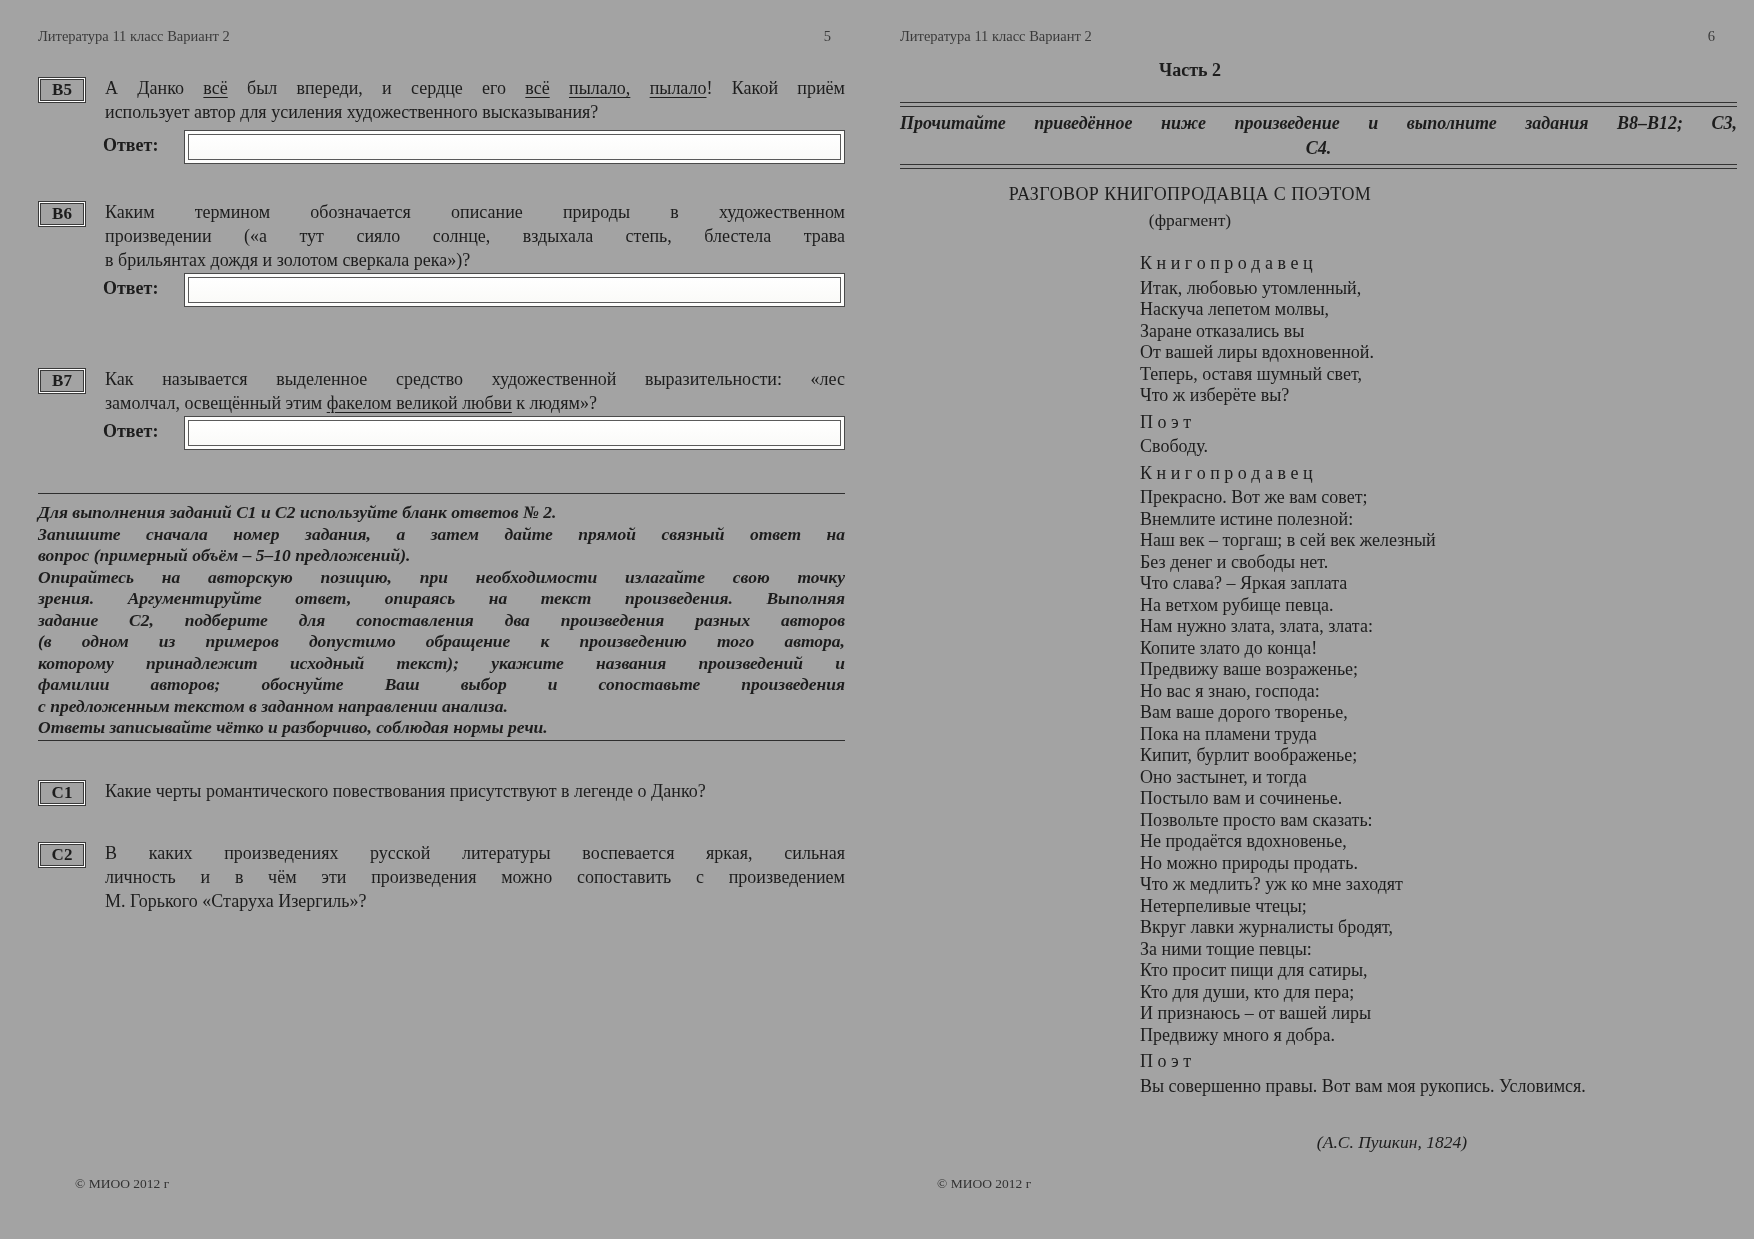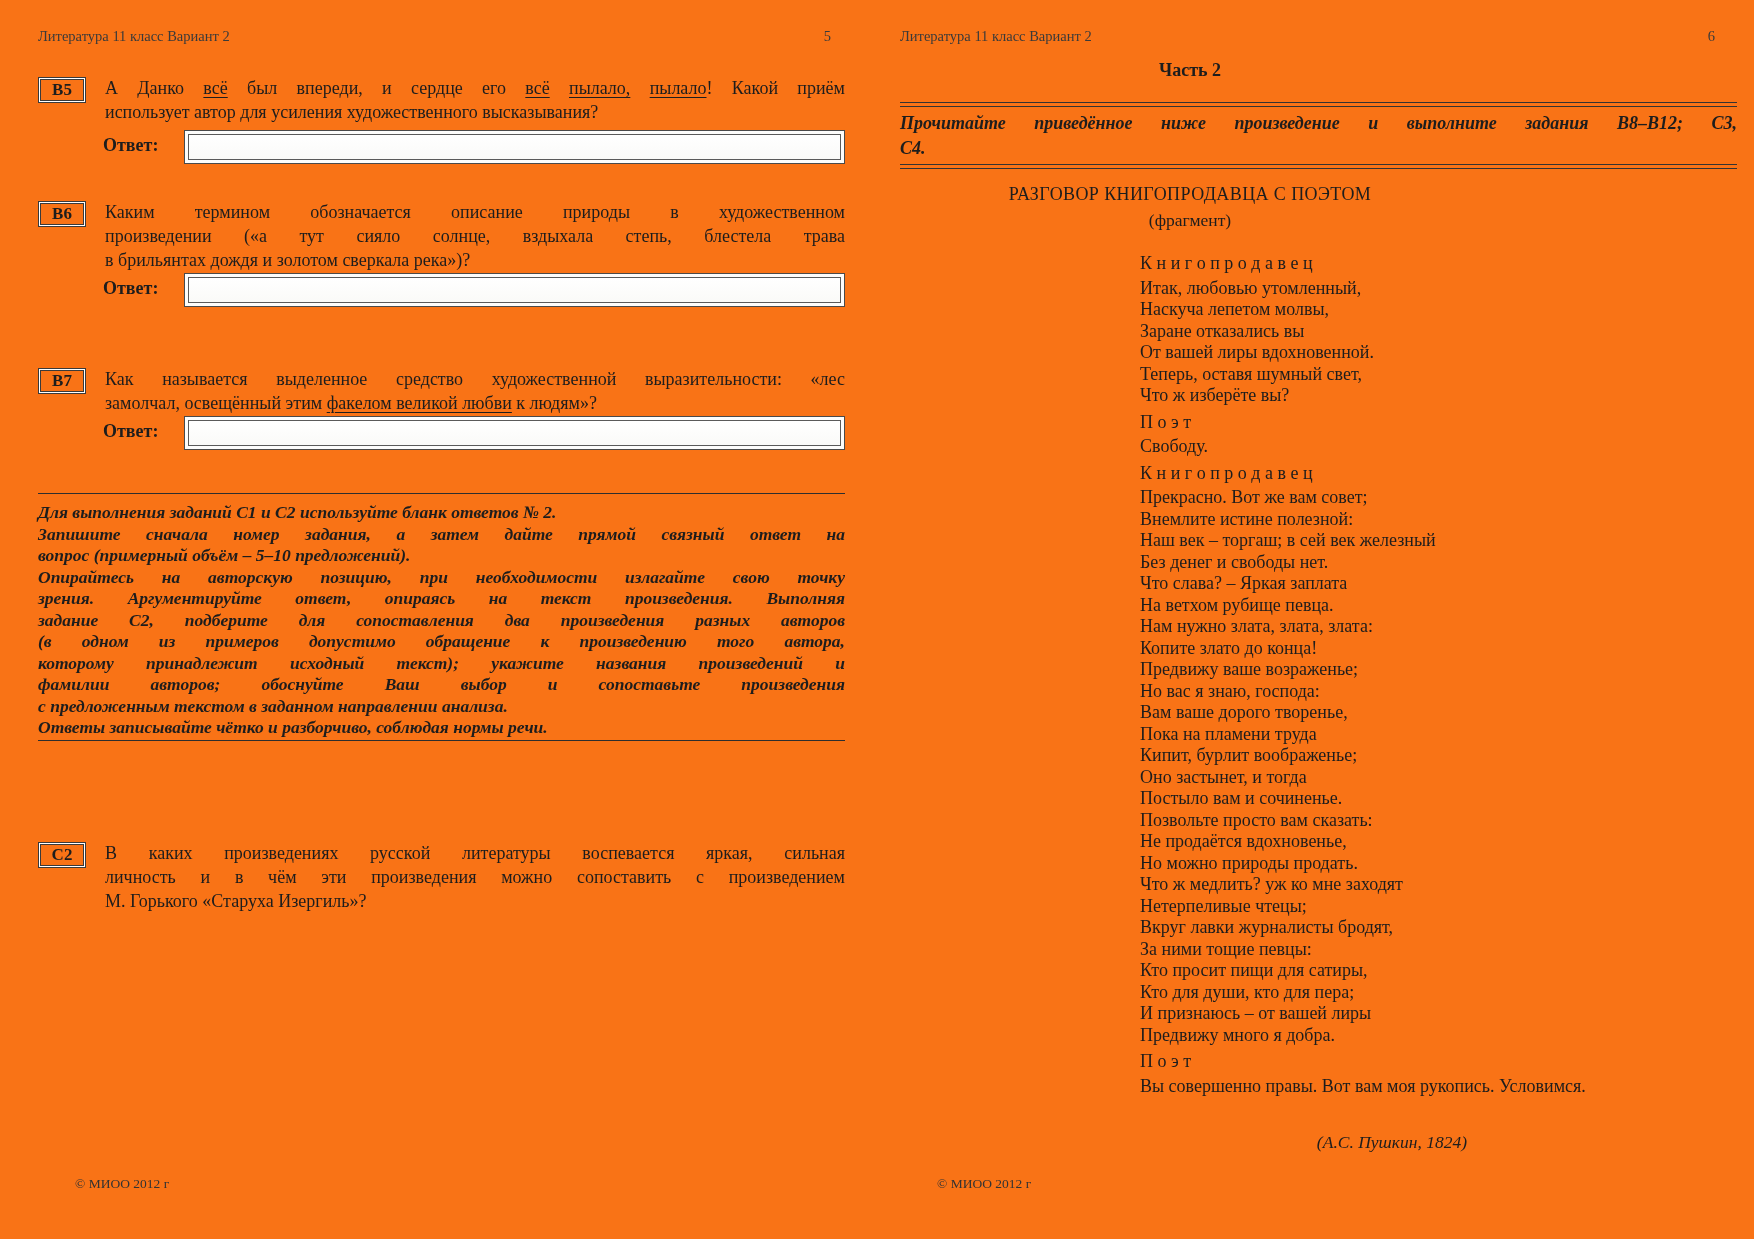--- a/index.html
+++ b/index.html
@@ -1,19 +1,19 @@
 <!DOCTYPE html>
 <html><head>
 <meta charset="utf-8">
 <style>
   html,body{margin:0;padding:0;background:#ffffff;}
   .canvas{
     position:relative;
     width:1754px;height:1239px;
-    background:#f97316;
+    background:#a3a3a3;
     font-family:"Liberation Serif","DejaVu Serif",serif;
     color:#1d1d1d;
     overflow:hidden;
   }
   .page{position:absolute;top:0;height:100%;}
   .page-left{left:38px;width:807px;}
   .page-right{left:900px;width:837px;}
   .block{position:absolute;left:0;right:0;}
 
   .hdr{display:flex;justify-content:space-between;font-size:14.5px;color:#3a3a3a;}
@@ -44,21 +44,21 @@
 
   
   .ins-par{font-weight:bold;font-style:italic;font-size:17.5px;line-height:21.5px;}
   .ins-par .line{text-align:left;}
   .ins-par .line:not(:last-child){text-align-last:justify;}
 
   
   .center-col{width:580px;text-align:center;}
   .part-title{font-weight:bold;font-size:18px;}
   .instr-right{font-weight:bold;font-style:italic;font-size:18px;line-height:25px;}
-  .instr-right .line{text-align:left;}
+  .instr-right .line{text-align:center;}
   .instr-right .line:not(:last-child){text-align-last:justify;}
   .poem-title{font-size:18px;letter-spacing:0.4px;}
   .poem-subtitle{font-size:17.5px;}
   .poem{left:218px;right:auto;width:600px;font-size:18px;margin-left:22px;}
   .poem .poem-ln{line-height:21.5px;}
   .poem .speaker{margin:5px 0 3px 0;}
   .attribution{width:567px;text-align:right;font-style:italic;font-size:17.5px;}
   .footer{position:absolute;font-size:13.5px;color:#333;}
 </style>
 </head>
@@ -141,20 +141,28 @@
           <div class="line">фамилии авторов; обоснуйте Ваш выбор и сопоставьте произведения</div>
           <div class="line">с предложенным текстом в заданном направлении анализа.</div>
         </div>
       <div class="ins-par">
           <div class="line">Ответы записывайте чётко и разборчиво, соблюдая нормы речи.</div>
         </div>
     </div>
 
     <div class="block hrule" style="top:740px"></div>
 
+    <div class="block qrow" style="top:779px">
+      <div class="qbox">
+        <span>С1</span>
+      </div>
+      <div class="qtext">
+          <div class="qline">Какие черты романтического повествования присутствуют в легенде о Данко?</div>
+        </div>
+    </div>
 
     <div class="block qrow" style="top:841px">
       <div class="qbox">
         <span>С2</span>
       </div>
       <div class="qtext">
           <div class="qline">В каких произведениях русской литературы воспевается яркая, сильная</div>
           <div class="qline">личность и в чём эти произведения можно сопоставить с произведением</div>
           <div class="qline">М. Горького «Старуха Изергиль»?</div>
         </div>

